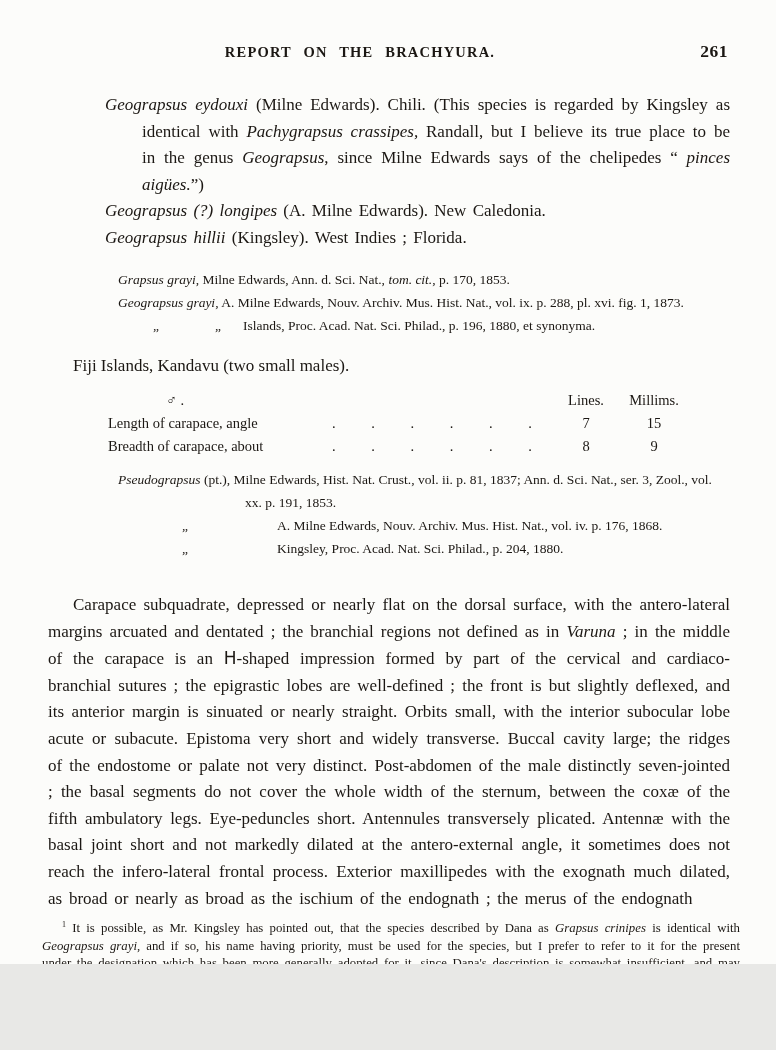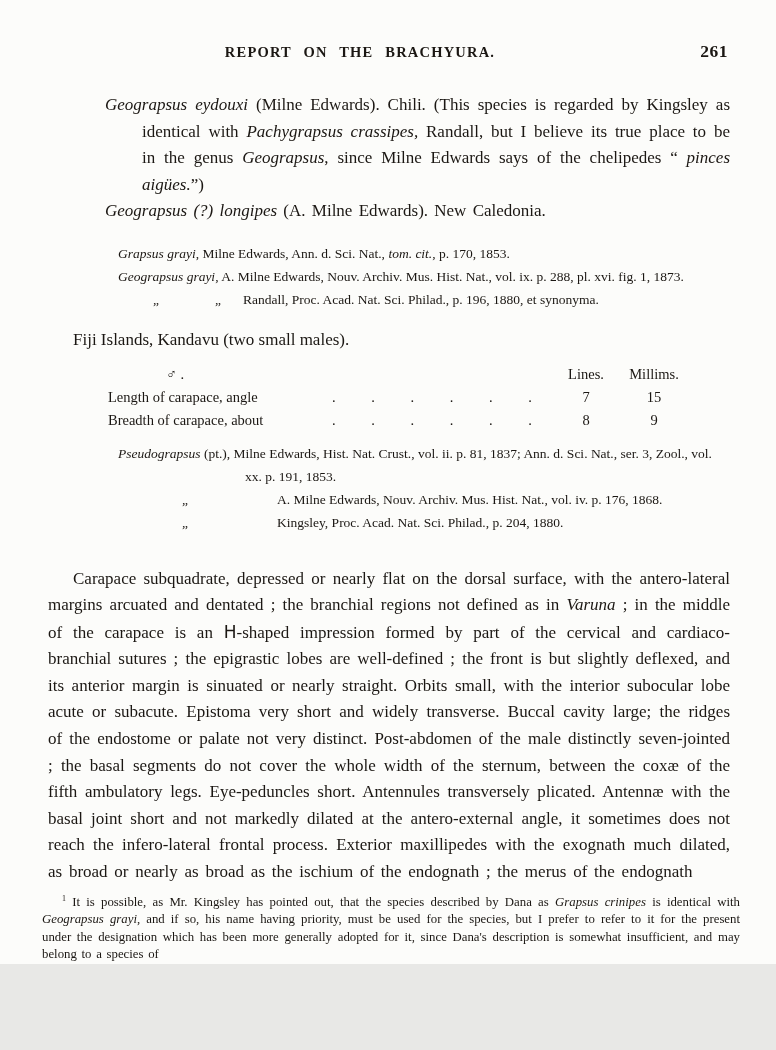--- a/index.html
+++ b/index.html
@@ -70,27 +70,28 @@
 <div class="page">
 
   <div class="page-header">
     <div class="header-title">REPORT ON THE BRACHYURA.</div>
     <div class="page-number">261</div>
   </div>
 
   <div class="species-list">
     <div class="species-entry"><span class="seg-i">Geograpsus eydouxi</span><span> (Milne Edwards).   Chili.   (This species is regarded by Kingsley as identical with </span><span class="seg-i">Pachygrapsus crassipes,</span><span> Randall, but I believe its true place to be in the genus </span><span class="seg-i">Geograpsus</span><span>, since Milne Edwards says of the chelipedes “ </span><span class="seg-i">pinces aigües.</span><span>”)</span></div>
     <div class="species-entry"><span class="seg-i">Geograpsus (?) longipes</span><span> (A. Milne Edwards).   New Caledonia.</span></div>
+    <div class="species-entry"><span class="seg-i">Geograpsus hillii</span><span> (Kingsley).   West Indies ; Florida.</span></div>
   </div>
 
 
   <div class="cite-block">
     <div class="cite"><span class="seg-i">Grapsus grayi</span><span>, Milne Edwards, Ann. d. Sci. Nat., </span><span class="seg-i">tom. cit.</span><span>, p. 170, 1853.</span></div>
     <div class="cite"><span class="seg-i">Geograpsus grayi</span><span>, A. Milne Edwards, Nouv. Archiv. Mus. Hist. Nat., vol. ix. p. 288, pl. xvi. fig. 1, 1873.</span></div>
-    <div class="cite-ditto"><span class="seg-ditto">„</span><span class="seg-dittoB">„</span><span>Randall, Proc. Acad. Nat. Sci. Philad., p. 196, 1880, et synonyma.</span></div>
+    <div class="cite-ditto"><span class="seg-ditto">„</span><span class="seg-dittoB">„</span><span>Islands, Proc. Acad. Nat. Sci. Philad., p. 196, 1880, et synonyma.</span></div>
   </div>
 
   <div class="locality">Fiji Islands, Kandavu (two small males).</div>
 
   <div class="meas-table">
     <div class="meas-cell sex-header">♂ .</div>
     <div class="meas-cell"></div>
     <div class="meas-cell col-header">Lines.</div>
     <div class="meas-cell col-header">Millims.</div>
 

